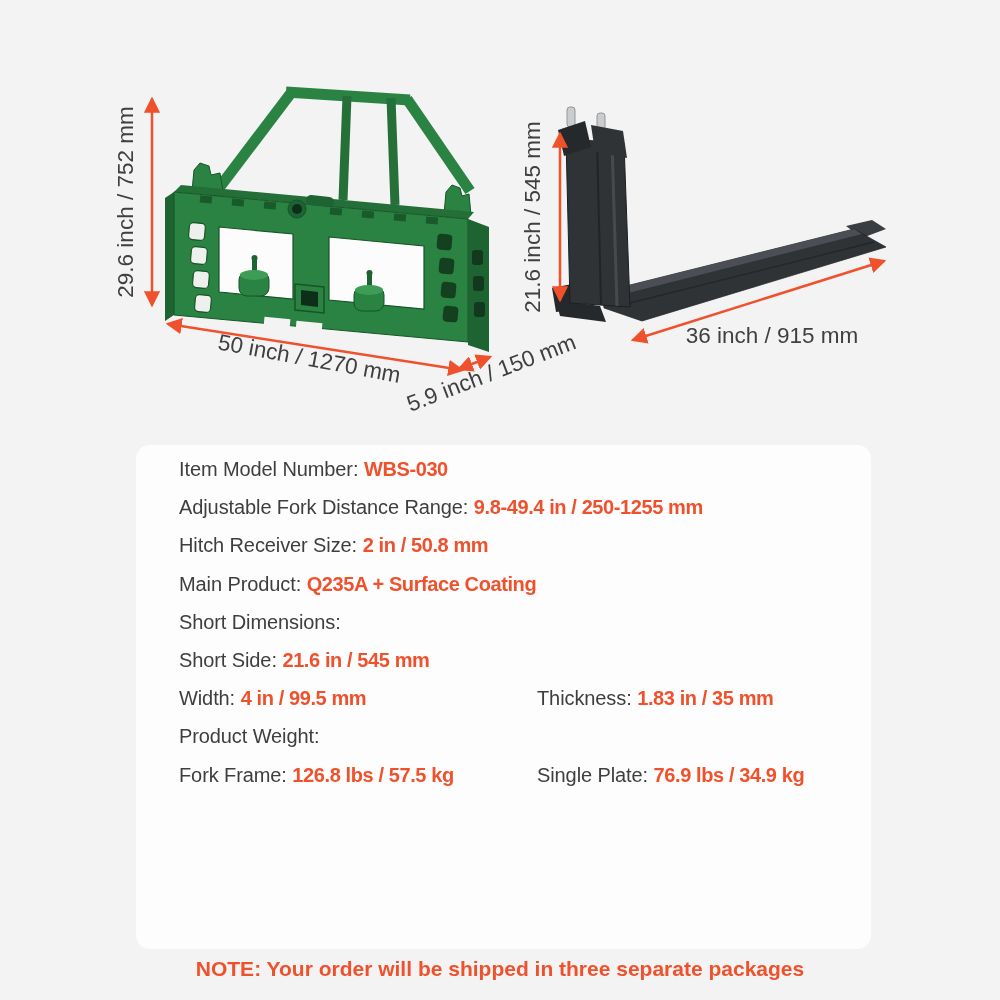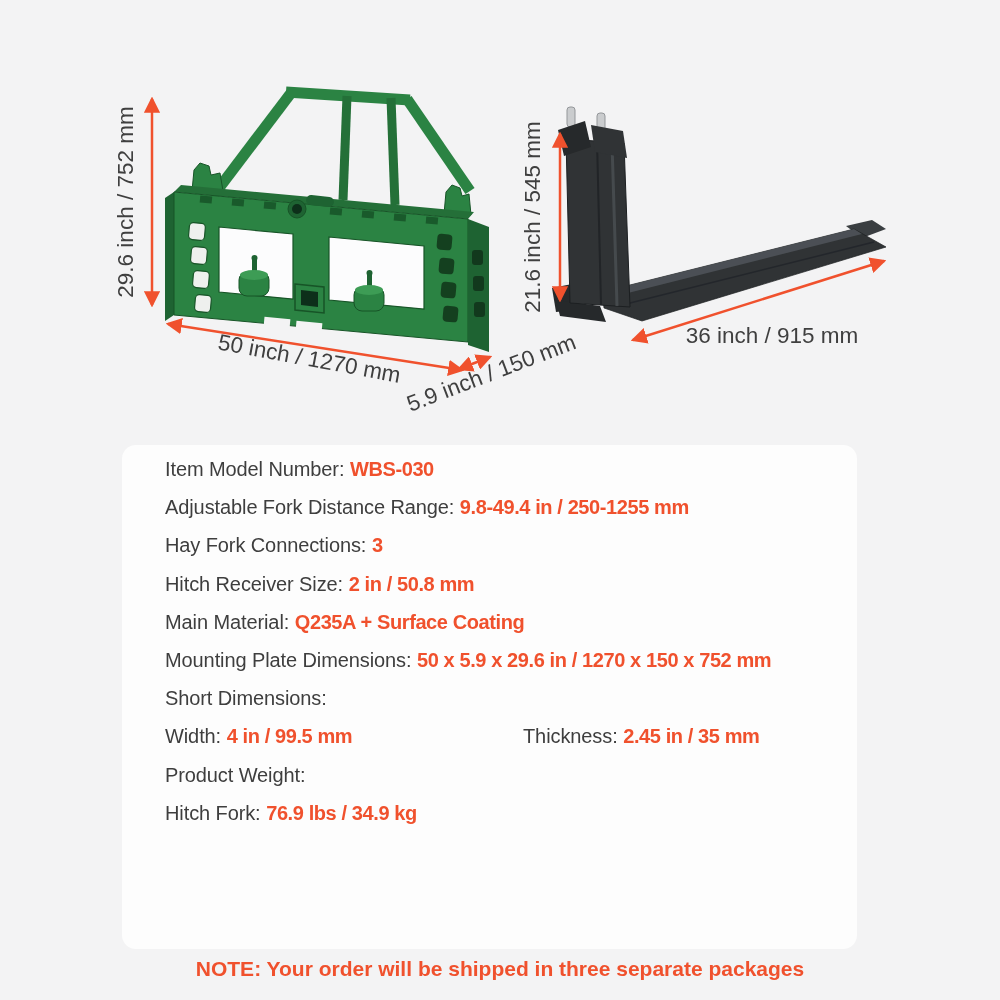--- a/index.html
+++ b/index.html
@@ -11,21 +11,21 @@
   }
   .canvas{position:relative;width:1000px;height:1000px;background:#f3f3f4;}
   .diagram{position:absolute;left:0;top:0;width:1000px;height:440px;display:block;}
   .diagram text{
     font-family:"Liberation Sans", sans-serif;
     fill:#3f3f3f;
     font-size:22.5px;
   }
   .spec-card{
     position:absolute;
-    left:122px;top:445px;
+    left:136px;top:445px;
     width:735px;height:504px;
     background:#fdfdfd;
     border-radius:14px;
     box-sizing:border-box;
     padding:5px 0 0 43px;
   }
   .row{
     line-height:38.2px;
     font-size:20px;
     color:#3e3e3e;
@@ -165,55 +165,55 @@
   <div class="spec-card">
     <div class="row">
       <span class="lbl">Item Model Number:</span>
       <span class="val">WBS-030</span>
     </div>
     <div class="row">
       <span class="lbl">Adjustable Fork Distance Range:</span>
       <span class="val">9.8-49.4 in / 250-1255 mm</span>
     </div>
     <div class="row">
-      <span class="lbl">Hay Fork Connections:</span>
-      <span class="val">3</span>
-    </div>
-    <div class="row">
       <span class="lbl">Hitch Receiver Size:</span>
       <span class="val">2 in / 50.8 mm</span>
     </div>
     <div class="row">
-      <span class="lbl">Main Material:</span>
+      <span class="lbl">Main Product:</span>
       <span class="val">Q235A + Surface Coating</span>
     </div>
     <div class="row">
-      <span class="lbl">Mounting Plate Dimensions:</span>
-      <span class="val">50 x 5.9 x 29.6 in / 1270 x 150 x 752 mm</span>
-    </div>
-    <div class="row">
       <span class="lbl">Short Dimensions:</span>
     </div>
     <div class="row two">
+      <div class="cell">
+        <span class="lbl">Short Side:</span>
+        <span class="val">21.6 in / 545 mm</span>
+      </div>
     </div>
     <div class="row two">
       <div class="cell">
         <span class="lbl">Width:</span>
         <span class="val">4 in / 99.5 mm</span>
       </div>
       <div class="cell">
         <span class="lbl">Thickness:</span>
-        <span class="val">2.45 in / 35 mm</span>
+        <span class="val">1.83 in / 35 mm</span>
       </div>
     </div>
     <div class="row">
       <span class="lbl">Product Weight:</span>
     </div>
     <div class="row two">
       <div class="cell">
-        <span class="lbl">Hitch Fork:</span>
+        <span class="lbl">Fork Frame:</span>
+        <span class="val">126.8 lbs / 57.5 kg</span>
+      </div>
+      <div class="cell">
+        <span class="lbl">Single Plate:</span>
         <span class="val">76.9 lbs / 34.9 kg</span>
       </div>
     </div>
   </div>
 
   <div class="note">NOTE: Your order will be shipped in three separate packages</div>
 </div>
 
 </body></html>

